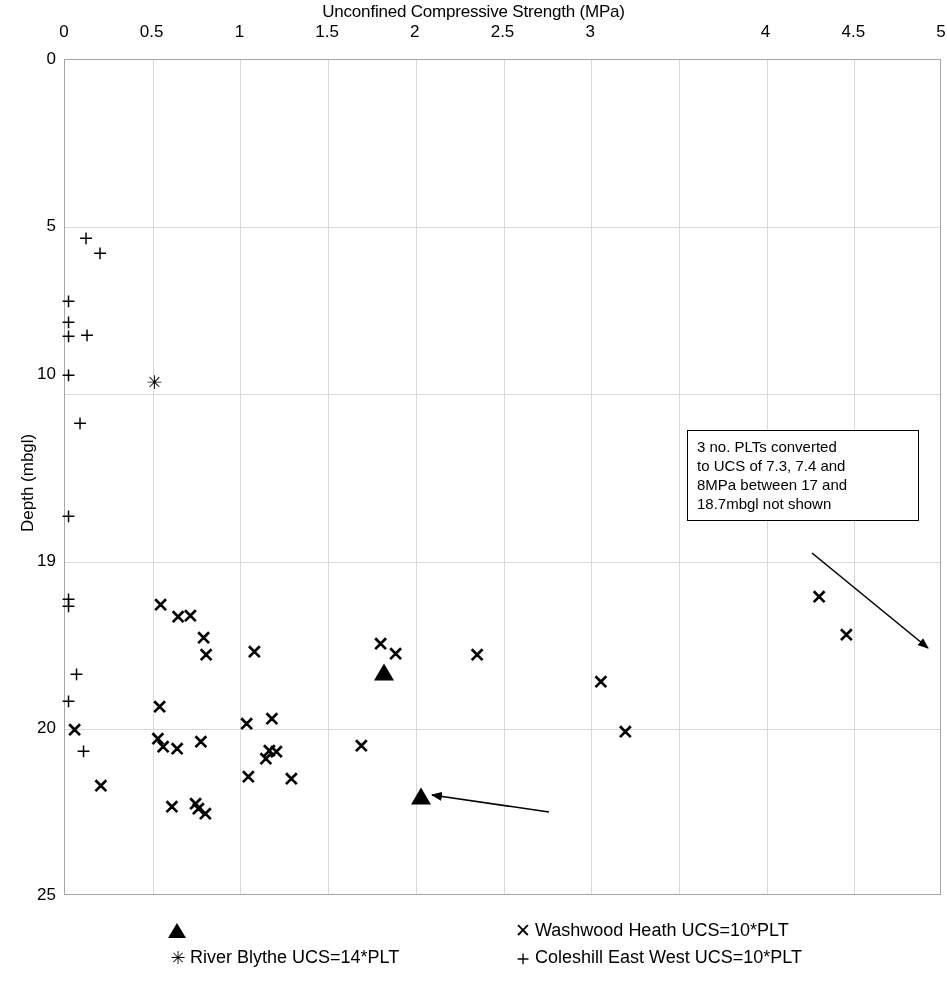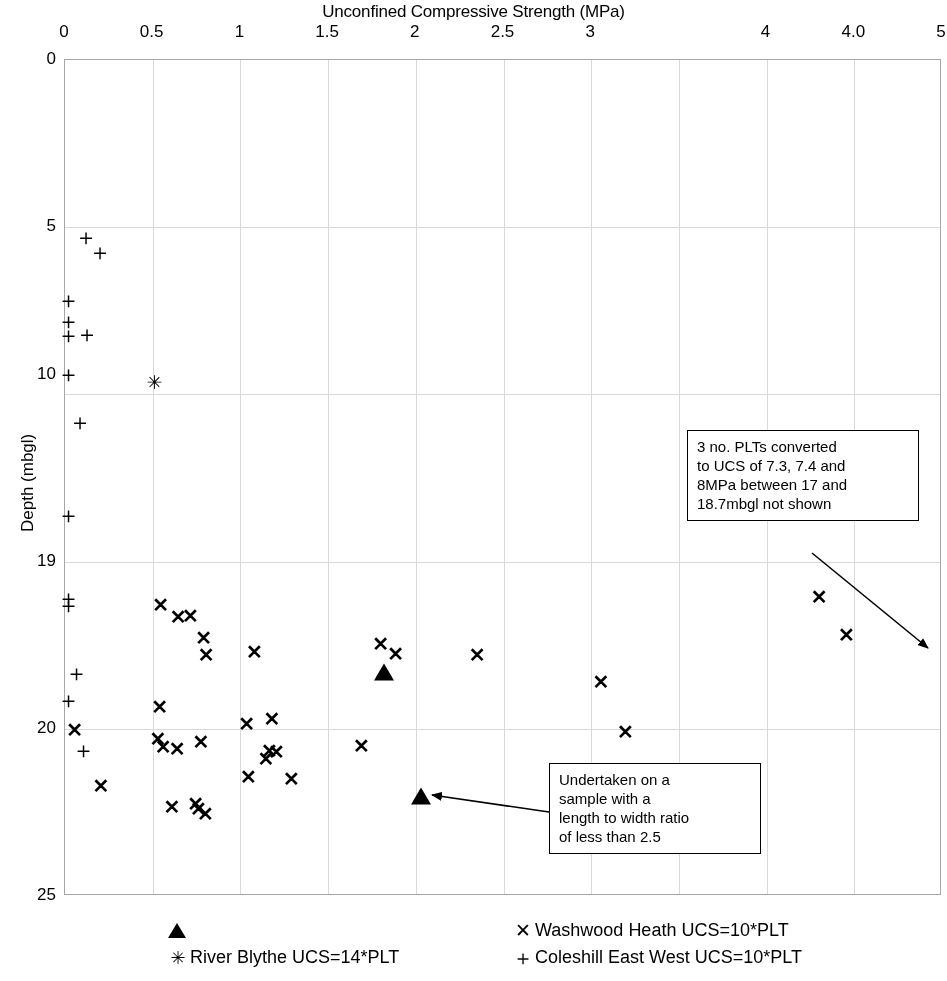--- a/index.html
+++ b/index.html
@@ -153,21 +153,21 @@
   <div id="xticks">
       <div class="xtick-label" style="left: 64px;">0</div>
       <div class="xtick-label" style="left: 151.7px;">0.5</div>
       <div class="xtick-label" style="left: 239.4px;">1</div>
       <div class="xtick-label" style="left: 327.1px;">1.5</div>
       <div class="xtick-label" style="left: 414.8px;">2</div>
       <div class="xtick-label" style="left: 502.5px;">2.5</div>
       <div class="xtick-label" style="left: 590.2px;">3</div>
       <div class="xtick-label" style="left: 677.9px; margin-top: 38px;">3.5</div>
       <div class="xtick-label" style="left: 765.6px;">4</div>
-      <div class="xtick-label" style="left: 853.3px;">4.0</div>
+      <div class="xtick-label" style="left: 853.3px;">4.5</div>
       <div class="xtick-label" style="left: 941px;">5</div>
     </div>
   <div id="yticks">
       <div class="ytick-label" style="top: 59px; right: 891px;">0</div>
       <div class="ytick-label" style="top: 226.2px; right: 891px;">5</div>
       <div class="ytick-label" style="top: 374px; right: 891px;">10</div>
       <div class="ytick-label" style="top: 560.6px; right: 891px;">19</div>
       <div class="ytick-label" style="top: 727.8px; right: 891px;">20</div>
       <div class="ytick-label" style="top: 895px; right: 891px;">25</div>
     </div>
@@ -251,24 +251,20 @@
     </defs>
     <line x1="812" y1="553" x2="928" y2="648" stroke="#000" stroke-width="1.6" marker-end="url(#ah)"></line>
     <line x1="549" y1="812" x2="432" y2="795" stroke="#000" stroke-width="1.6" marker-end="url(#ah)"></line>
   </svg>
 
   <div class="callout" id="callout-0" style="left:687px; top:430px; width:232px;">3 no. PLTs converted
 to UCS of 7.3, 7.4 and
 8MPa between 17 and
 18.7mbgl not shown</div>
 
-  <div class="callout" id="callout-1" style="left:549px; top:763px; width:212px;">Undertaken on a
-sample with a
-length to width ratio
-of less than 2.5</div>
 
   <div class="legend" id="legend" style="left:168px; top:920px;">
       <div class="legend-item">
         <span class="legend-sym tri"></span>
       </div>
       <div class="legend-item">
         <span class="legend-sym cross">✕</span>
         <span>Washwood Heath UCS=10*PLT</span>
       </div>
       <div class="legend-item">

